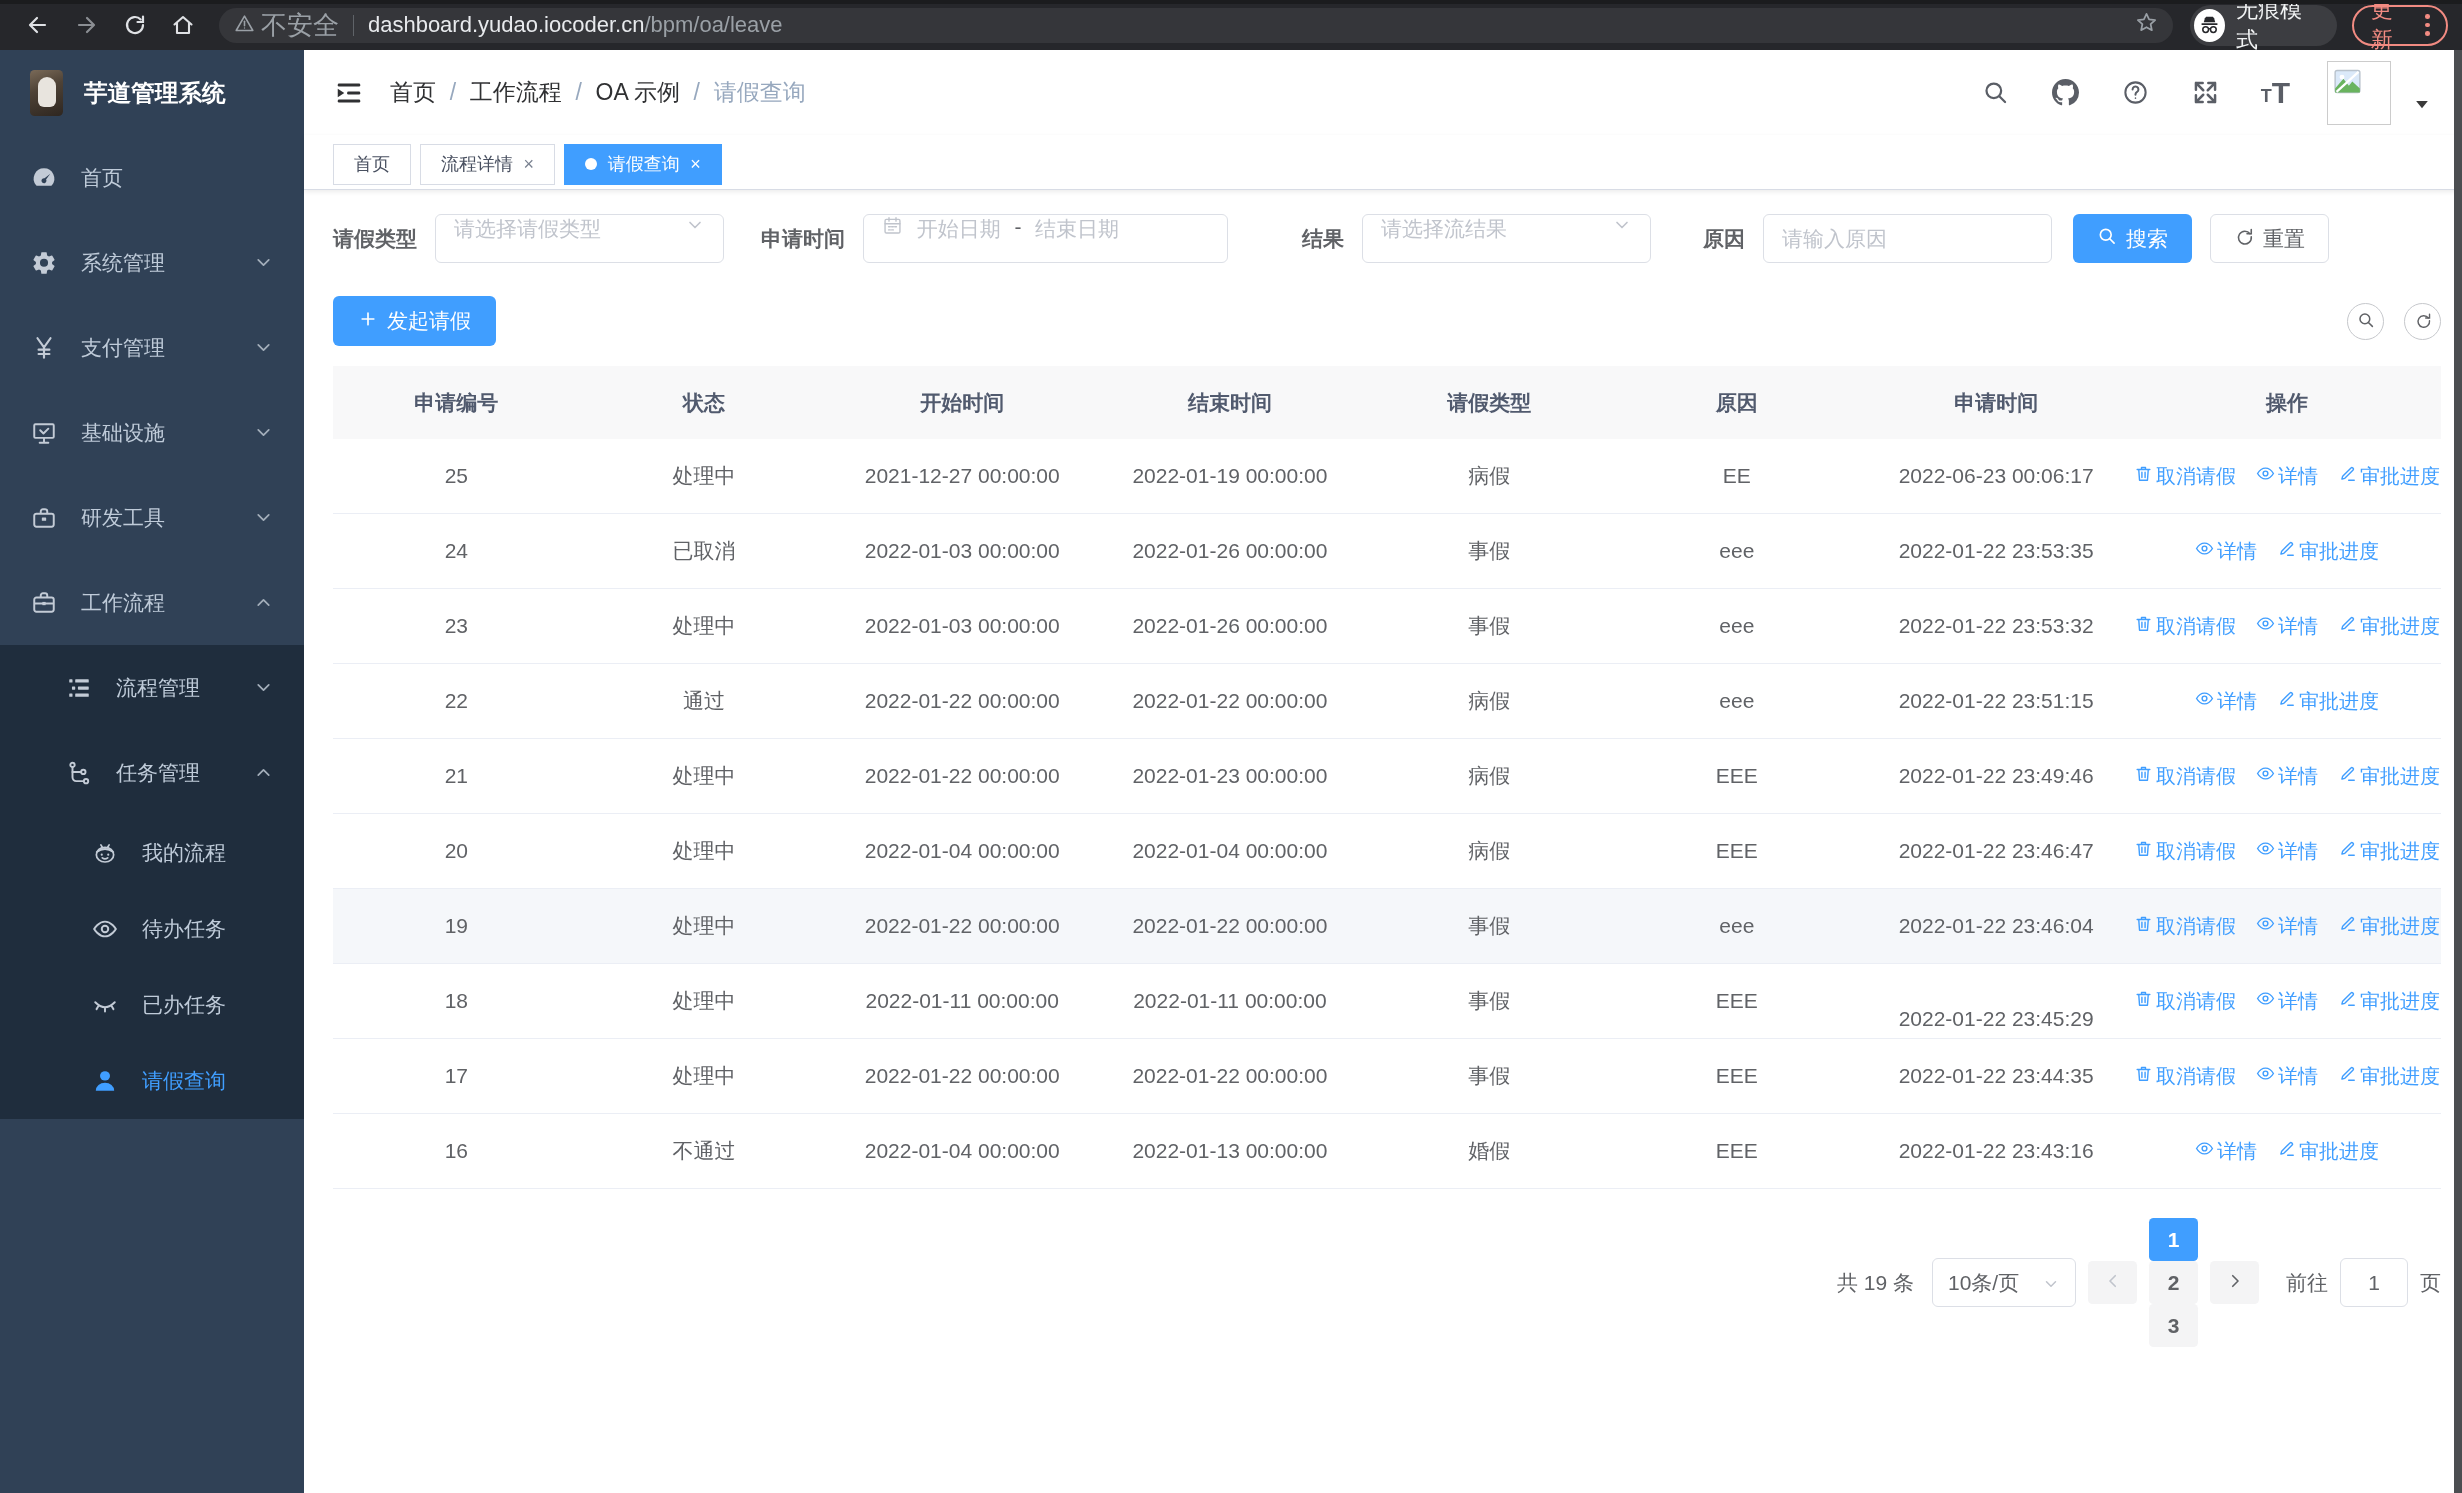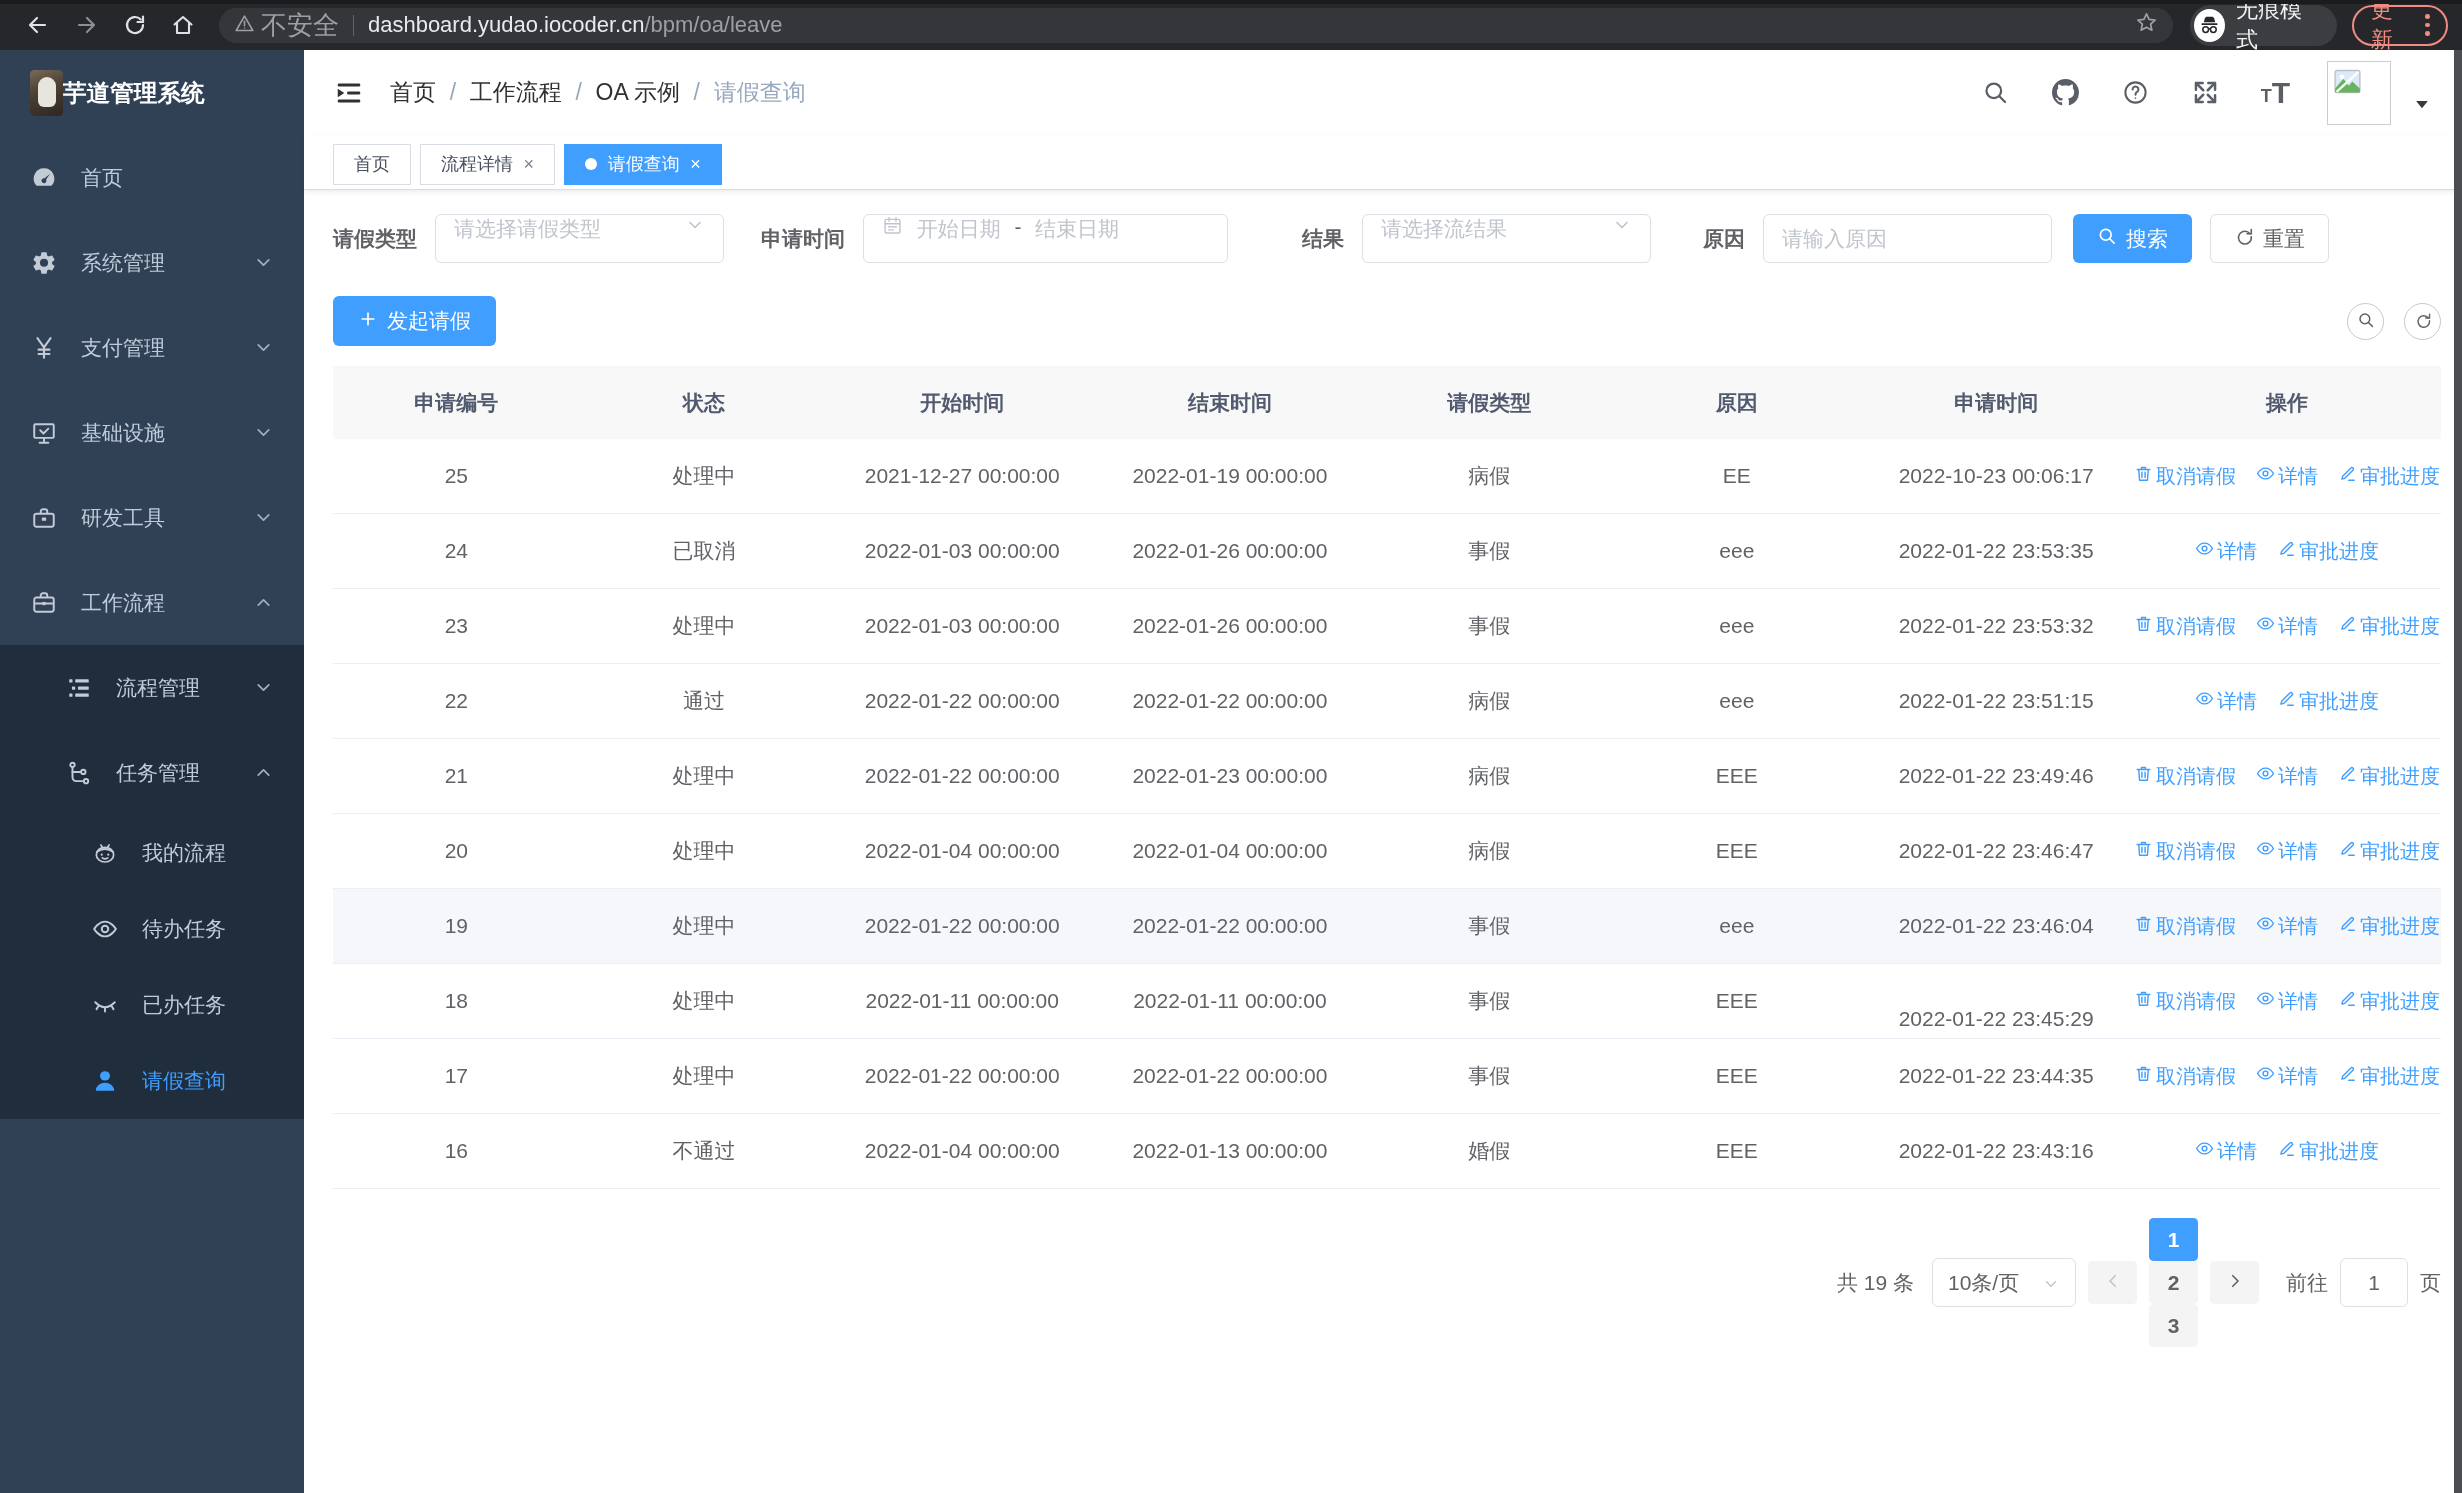--- a/index.html
+++ b/index.html
@@ -28,21 +28,21 @@
     border-radius:23px; height:41px; display:flex; align-items:center; gap:13.7px; padding:0 16.7px; font-size:22px; }
   .update-pill .dots { letter-spacing:0; font-size:23px; line-height:7.6px; display:flex; flex-direction:column; gap:3.8px; }
   .update-pill .dots i{ width:4.6px; height:4.6px; border-radius:50%; background:var(--update,#f28b82); display:block; }
 
   
   .app { display:flex; height:1443px; position:relative; }
   .scroll-gutter { position:absolute; right:0; top:0; bottom:0; width:7.6px; background:#4b4d50; z-index:9; }
 
   
   .sidebar { width:304px; background:var(--sidebar-bg,#304156); flex:0 0 304px; color:#bfcbd9; overflow:hidden; }
-  .logo-row { height:85px; display:flex; align-items:center; padding-left:30px; }
+  .logo-row { height:85px; display:flex; align-items:center; padding-left:30px; gap:21px; }
   .logo-img { width:33px; height:46px; border-radius:4.6px; overflow:hidden; background:linear-gradient(160deg,#7a6a58 0%,#4e4236 40%,#2e2620 100%); position:relative; }
   .logo-img::after{ content:""; position:absolute; left:7.6px; top:7.6px; width:18px; height:30px; background:#e8e4de; border-radius:9px 9px 6px 6px; }
   .app-title { color:#fff; font-weight:bold; font-size:23.6px; }
   .menu-item { height:85px; display:flex; align-items:center; position:relative; font-size:21px; color:#bfcbd9; cursor:pointer; }
   .menu-item .mi-icon { width:27px; height:27px; display:flex; align-items:center; justify-content:center; color:#c3cbd6; }
   .menu-item .mi-icon svg { width:26px; height:26px; }
   .menu-item .mi-label { margin-left:24px; }
   .menu-item .mi-chevron { position:absolute; right:30px; width:21px; height:21px; color:#a3aeba; }
   .menu-item .mi-chevron svg{ width:21px; height:21px; }
   .menu-item.lvl1 { padding-left:30px; }
@@ -509,21 +509,21 @@
             <div class="td" style="width: 13%;">申请时间</div>
             <div class="td" style="width: 14.6%;">操作</div>
           </div>
           <div class="tr body">
             <div class="td" style="width: 11.7%;">25</div>
             <div class="td" style="width: 11.8%;">处理中</div>
             <div class="td" style="width: 12.7%;">2021-12-27 00:00:00</div>
             <div class="td" style="width: 12.7%;">2022-01-19 00:00:00</div>
             <div class="td" style="width: 11.9%;">病假</div>
             <div class="td" style="width: 11.6%;">EE</div>
-            <div class="td" style="width: 13%;">2022-10-23 00:06:17</div>
+            <div class="td" style="width: 13%;">2022-06-23 00:06:17</div>
             <div class="td actions" style="width: 14.6%;">
               <span class="alink">
                 <span><svg viewBox="0 0 24 24" fill="none" stroke="currentColor" stroke-width="1.8" stroke-linecap="round" stroke-linejoin="round">
                     <path d="M4 7h16M9.5 7V4.5h5V7M6 7l1 13.5h10L18 7M10 10.5v6.5M14 10.5v6.5"></path>
                   </svg></span>
                 <span>取消请假</span>
               </span>
               <span class="alink">
                 <span><svg viewBox="0 0 24 24" fill="none" stroke="currentColor" stroke-width="1.8">
                     <path d="M2 12s4-6.8 10-6.8S22 12 22 12s-4 6.8-10 6.8S2 12 2 12z"></path>

